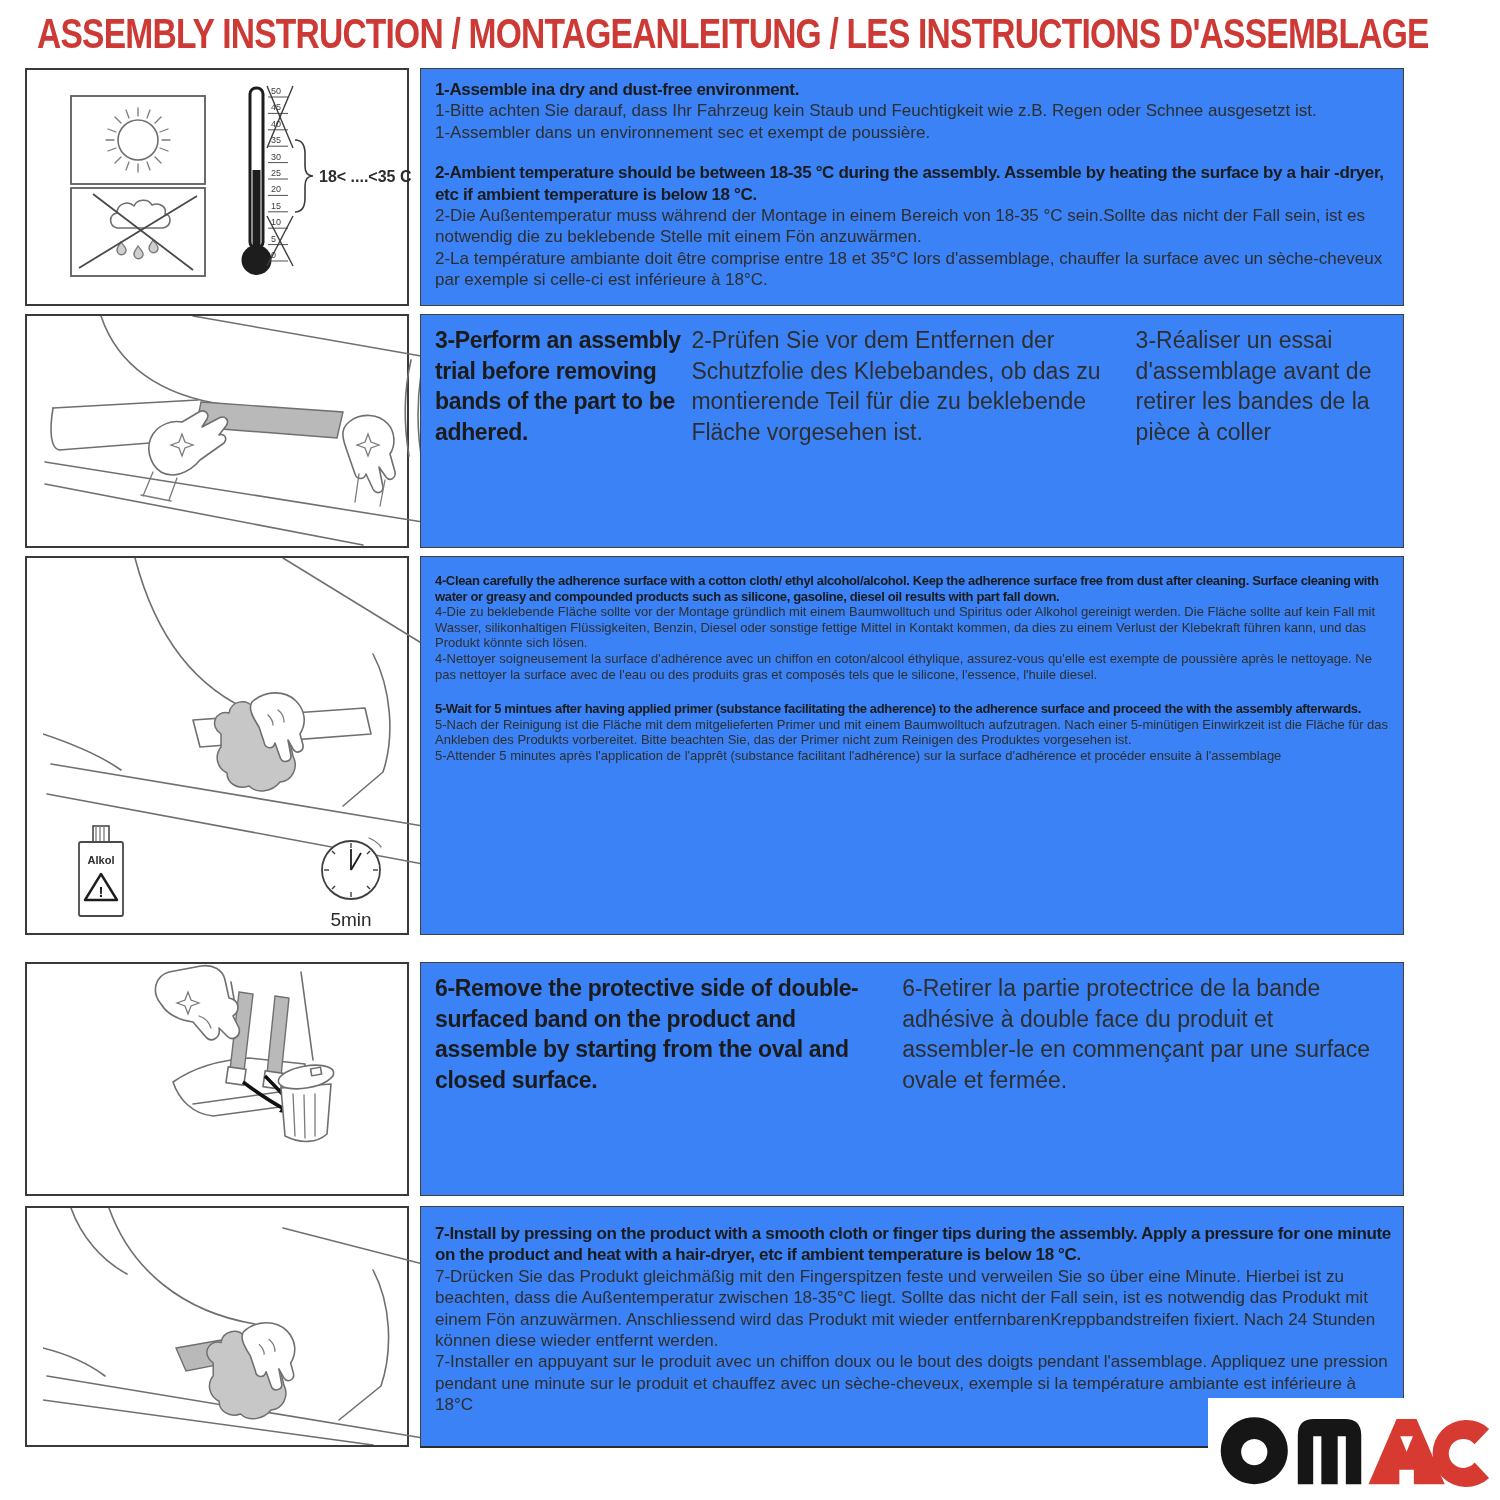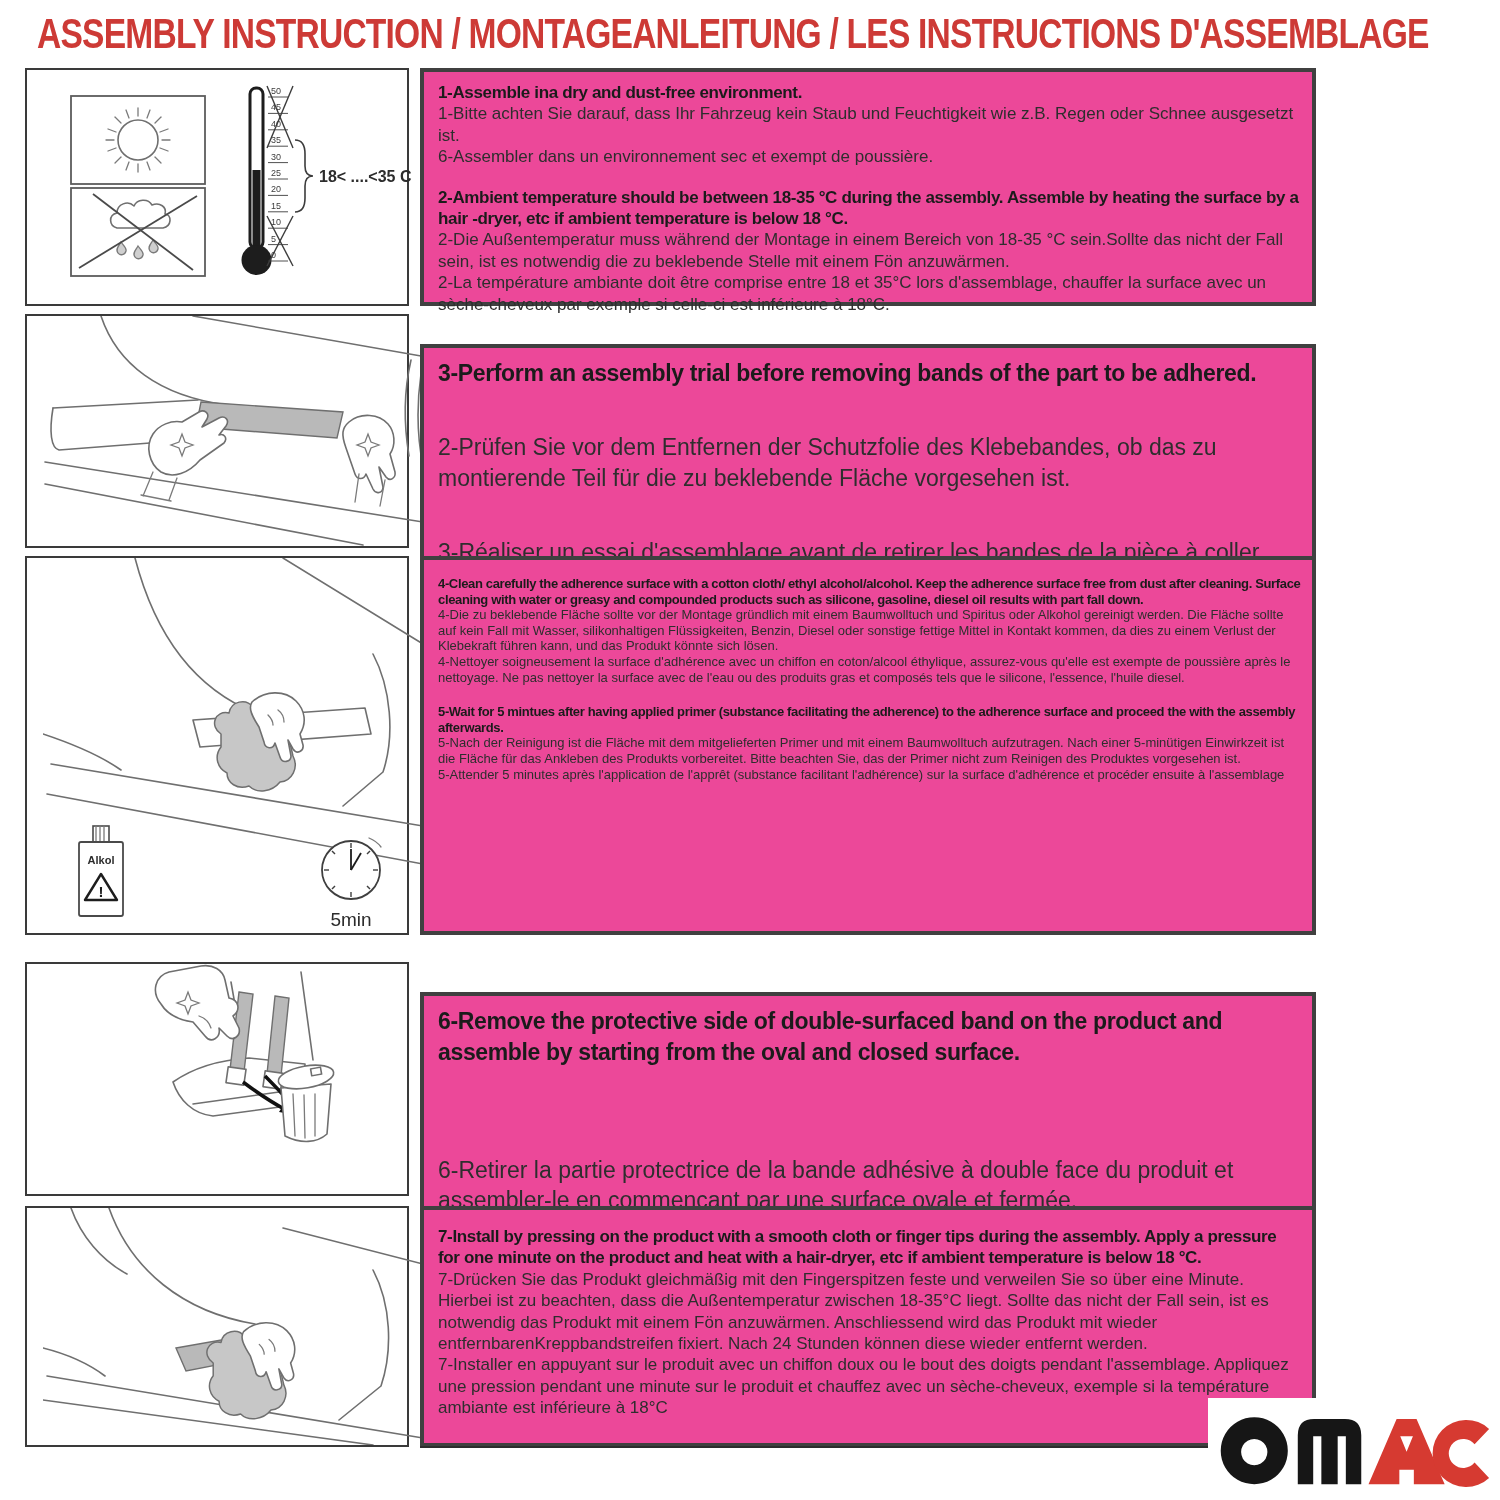--- a/index.html
+++ b/index.html
@@ -4,30 +4,30 @@
 <style>
   html,body{margin:0;padding:0;background:#ffffff;}
   body{width:1500px;height:1500px;position:relative;overflow:hidden;
        font-family:"Liberation Sans","DejaVu Sans",sans-serif;color:#232323;}
 
   .page-title{position:absolute;left:37px;top:10px;font-size:42px;font-weight:700;
     color:#cd3a36;white-space:nowrap;letter-spacing:-1px;
     transform:scaleX(0.80);transform-origin:left center;display:inline-block;}
 
   .illus-box{position:absolute;left:25px;width:384px;border:2px solid #3a3a3a;background:#fff;box-sizing:border-box;padding-left:16px;}
-  .text-box{position:absolute;left:420px;width:896px;border:4px solid #404040;background:#ec4899;box-sizing:border-box;}
+  .text-box{position:absolute;left:420px;width:984px;border:1px solid #404040;background:#3b82f6;box-sizing:border-box;}
 
   .r1{top:68px;height:238px;}
   .r2{top:314px;height:234px;}
   .r3{top:556px;height:379px;}
   .r4{top:962px;height:234px;}
   .r5{top:1206px;height:241px;}
 
   .text-box{padding:10px 10px 6px 14px;}
-  .text-box.center{display:flex;flex-direction:column;justify-content:space-between;margin-top:30px;}
+  .text-box.center{display:flex;flex-direction:row;justify-content:space-between;}
   .t-sm{font-size:17px;line-height:1.26;}
   .t-sm3{font-size:13px;line-height:1.2;padding-top:16px;}
   .t-lg{font-size:23px;line-height:1.33;}
   .r5text{padding-top:16px;}
   .para{color:#2e2e2e;}
   .para.bold{font-weight:700;color:#1b1b1b;letter-spacing:-0.35px;}
   .pgap{height:19px;}
 
   svg{display:block;}
   .ln{fill:none;stroke:#6f6f6f;stroke-width:1.6;stroke-linecap:round;stroke-linejoin:round;}
@@ -127,21 +127,21 @@
           <line x1="250" y1="146" x2="224" y2="196"></line>
       </g>
       <path fill="none" stroke="#3c3c3c" stroke-width="1.6" d="M252,70 C260,70 262,76 262,84 L262,96 C262,103 265,106 270,106 C265,106 262,109 262,116 L262,128 C262,136 260,142 252,142"></path>
       <text class="svgtext" x="276" y="112" font-size="16" font-weight="600">18&lt; ....&lt;35 C</text>
     </g>
   </svg>
 </div>
 <div class="text-box r1 t-sm">
     <div class="para bold">1-Assemble ina dry and dust-free environment.</div>
     <div class="para">1-Bitte achten Sie darauf, dass Ihr Fahrzeug kein Staub und Feuchtigkeit wie z.B. Regen oder Schnee ausgesetzt ist.</div>
-    <div class="para">6-Assembler dans un environnement sec et exempt de poussière.</div>
+    <div class="para">1-Assembler dans un environnement sec et exempt de poussière.</div>
     <div class="pgap"></div>
     <div class="para bold">2-Ambient temperature should be between 18-35 °C  during the assembly. Assemble by heating the surface by a hair -dryer, etc if ambient temperature is below 18 °C.</div>
     <div class="para">2-Die Außentemperatur muss während der Montage in einem Bereich von 18-35 °C  sein.Sollte das nicht der Fall sein, ist es notwendig die zu beklebende Stelle mit einem Fön anzuwärmen.</div>
     <div class="para">2-La température ambiante doit être comprise entre 18 et 35°C lors d'assemblage, chauffer la surface avec un sèche-cheveux par exemple si celle-ci est inférieure à 18°C.</div>
   </div>
 
 <div class="illus-box r2">
   <svg width="380" height="230" viewBox="0 0 380 230">
     <g class="ln">
       <path d="M58,0 C74,48 116,80 184,89"></path>

